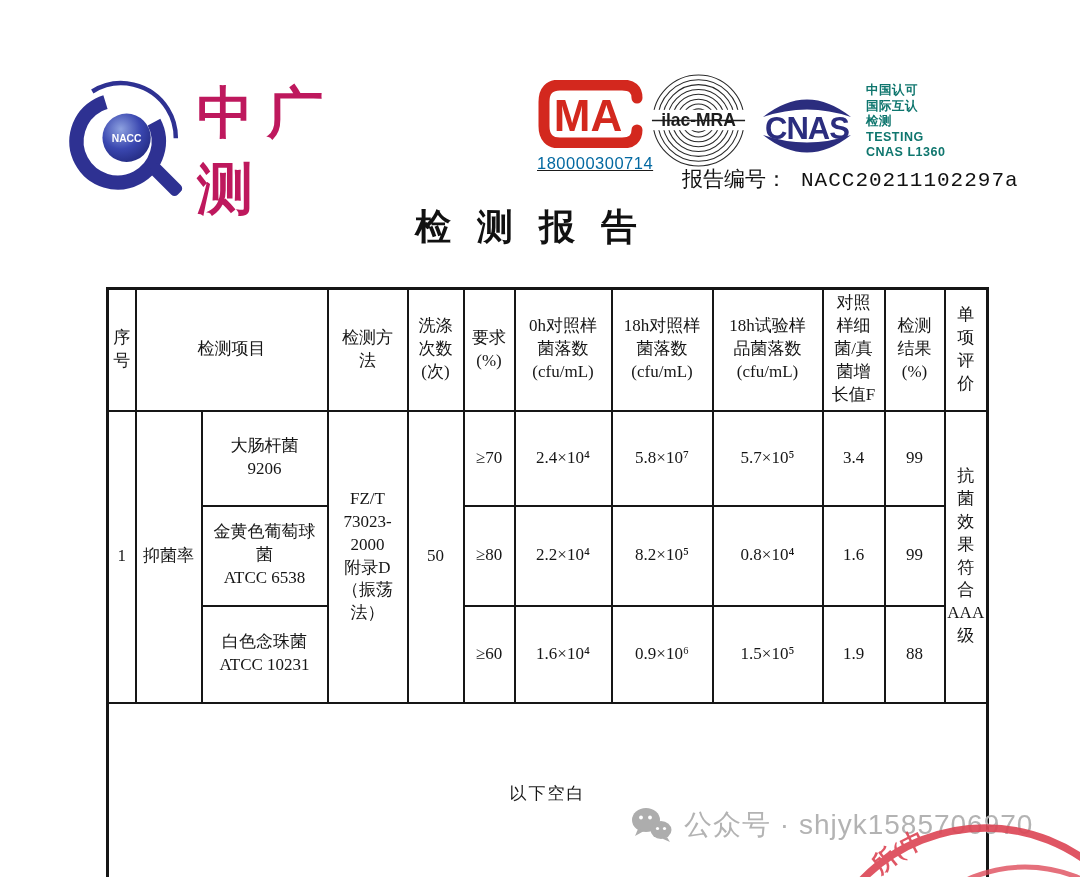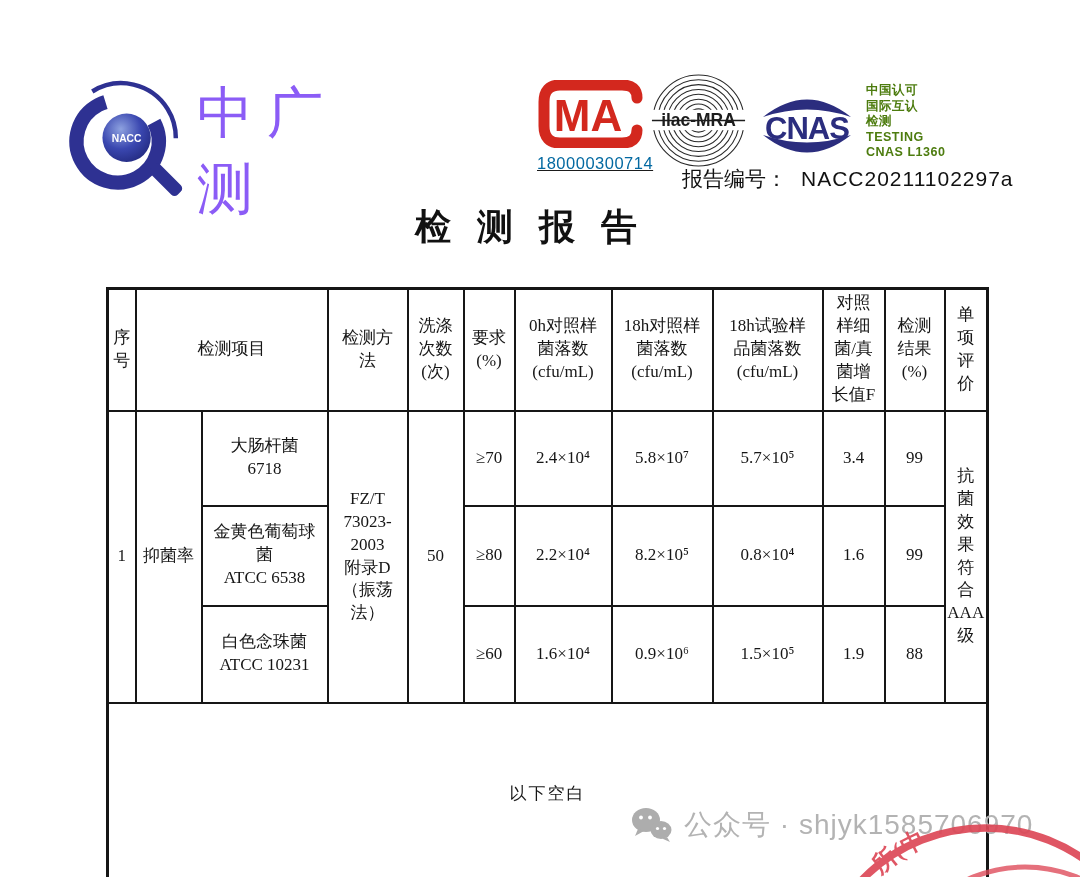--- a/index.html
+++ b/index.html
@@ -11,46 +11,46 @@
     font-family:"Liberation Serif","DejaVu Serif",serif;
     color:#1b1b1b;
   }
   .abs{position:absolute;}
   .ml{white-space:pre-line;}
 
   
   .nacc-wrap{left:55px;top:66px;width:330px;height:140px;display:flex;align-items:center;}
   .nacc-text{
     font-family:"Liberation Sans","DejaVu Sans",sans-serif;
-    font-weight:normal;font-size:56px;color:#8b5cf6;
+    font-weight:bold;font-size:56px;color:#be185d;
     letter-spacing:14px;margin-left:6px;margin-top:32px;
   }
 
   
   .cma-wrap{left:537px;top:80px;width:110px;text-align:center;text-decoration:underline;}
   .cma-number{
     font-family:"Liberation Sans","DejaVu Sans",sans-serif;
     color:#0369a1;font-size:16.5px;letter-spacing:.5px;margin-top:2px;
   }
 
   
   .ilac-wrap{left:650px;top:72px;}
 
   
   .cnas-wrap{left:756px;top:90px;}
   .cnas-side{
     left:866px;top:83px;width:110px;
     font-family:"Liberation Sans","DejaVu Sans",sans-serif;
     font-weight:bold;font-size:12.5px;line-height:15.5px;
-    color:#4d7c0f;letter-spacing:.5px;
+    color:#0f766e;letter-spacing:.5px;
   }
 
   
   .report-no{left:682px;top:165px;font-size:21px;color:#111;}
-  .report-no .val{margin-left:14px;font-family:Liberation Sans, sans-serif;letter-spacing:1px;}
+  .report-no .val{margin-left:14px;font-family:Liberation Mono, monospace;letter-spacing:1px;}
 
   
   .doc-title{
     left:0;top:203px;width:1052px;text-align:center;
     font-size:36px;font-weight:600;letter-spacing:26px;
     text-indent:26px;color:#111;
   }
 
   
   table.report{
@@ -203,24 +203,24 @@
 (%)</td>
     <td class="hd ml vstack">单
 项
 评
 价</td>
   </tr>
   <tr style="height:95px">
     <td rowspan="3">1</td>
     <td rowspan="3">抑菌率</td>
     <td class="ml">大肠杆菌
-6718</td>
+9206</td>
     <td rowspan="3" class="ml">FZ/T
 73023-
-2003
+2000
 附录D
 （振荡
 法）</td>
     <td rowspan="3">50</td>
     <td>≥70</td>
     <td>2.4×10⁴</td>
     <td>5.8×10⁷</td>
     <td>5.7×10⁵</td>
     <td>3.4</td>
     <td>99</td>

